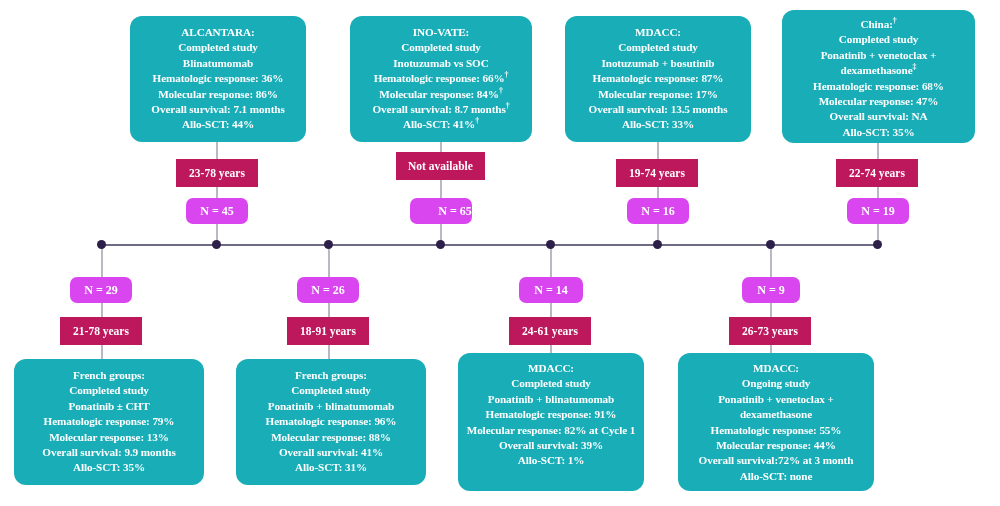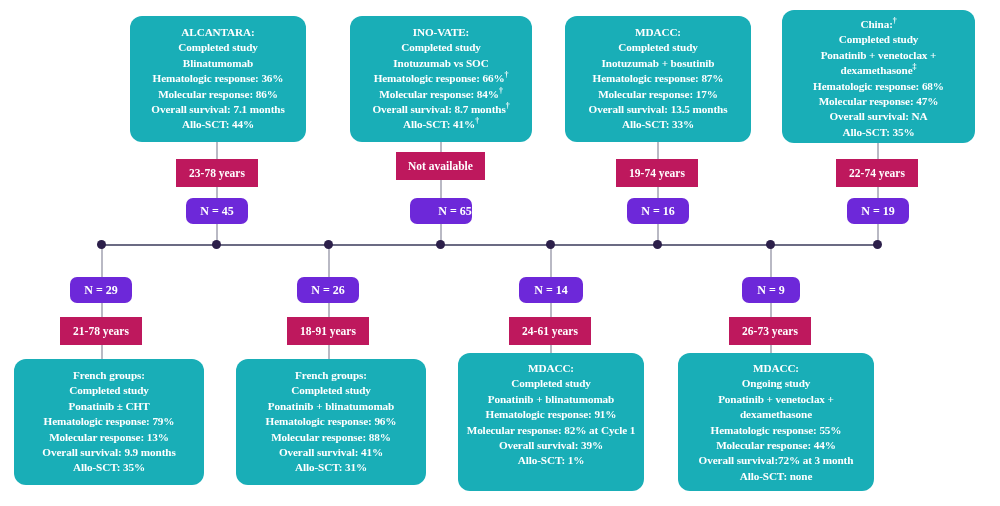--- a/index.html
+++ b/index.html
@@ -83,21 +83,21 @@
     z-index: 6;
     white-space: nowrap;
   }
   .chip-years {
     background: #be185d;
     border-radius: 0;
     font-size: 11.5px;
     height: 28px;
   }
   .chip-n {
-    background: #6d28d9;
+    background: #d946ef;
     border-radius: 7px;
     font-size: 12px;
     height: 26px;
   }
 </style>
 </head>
 <body>
 
 <div id="canvas">
 

